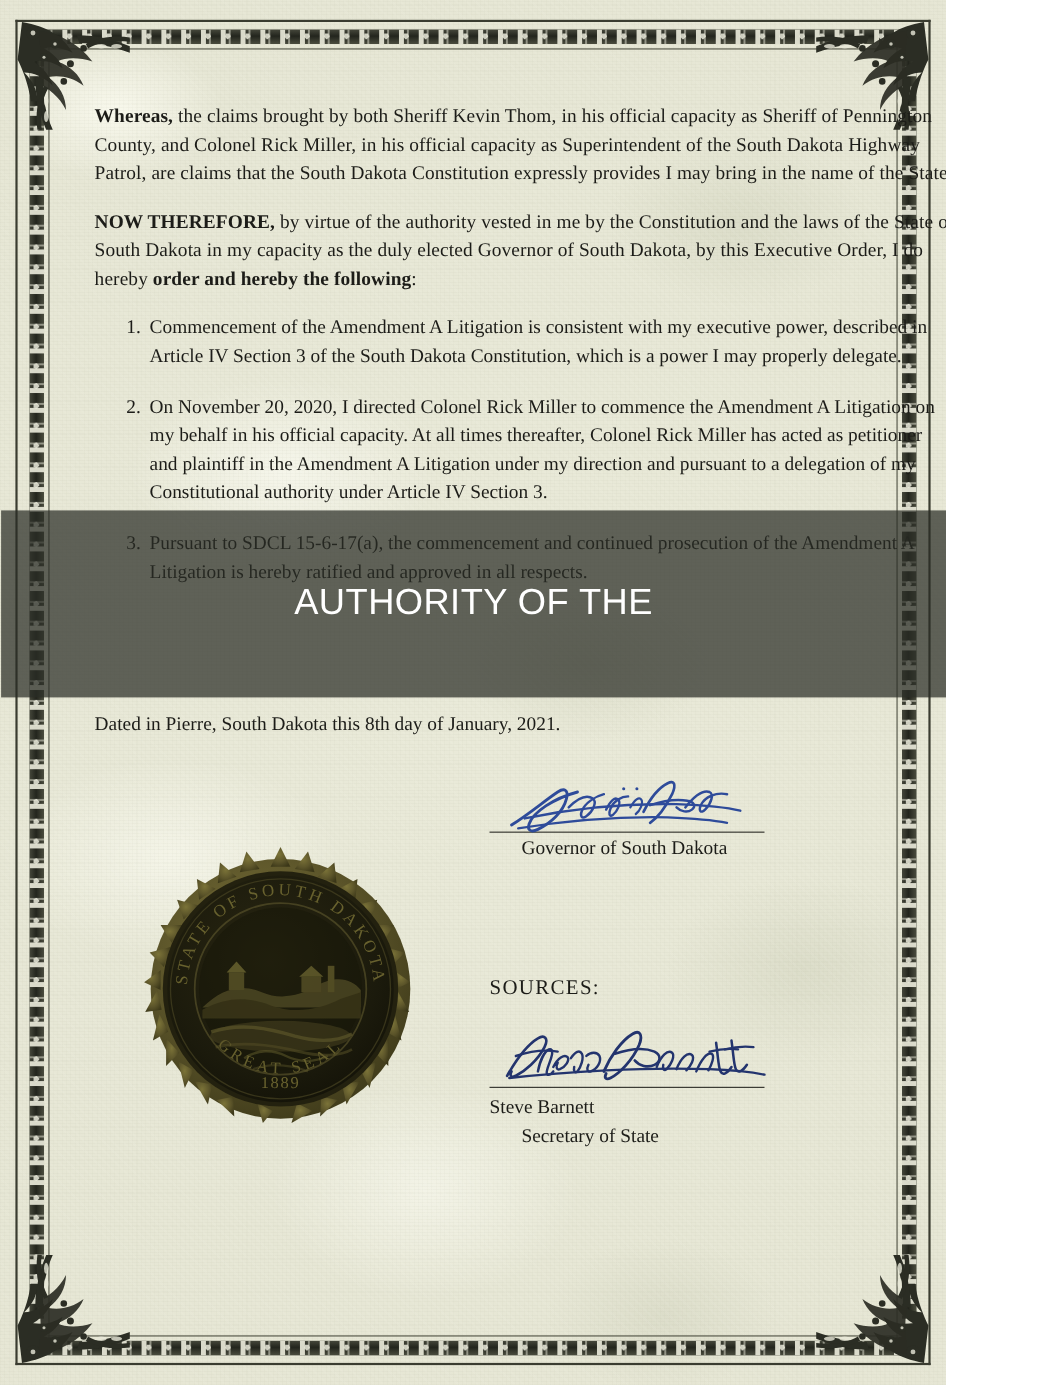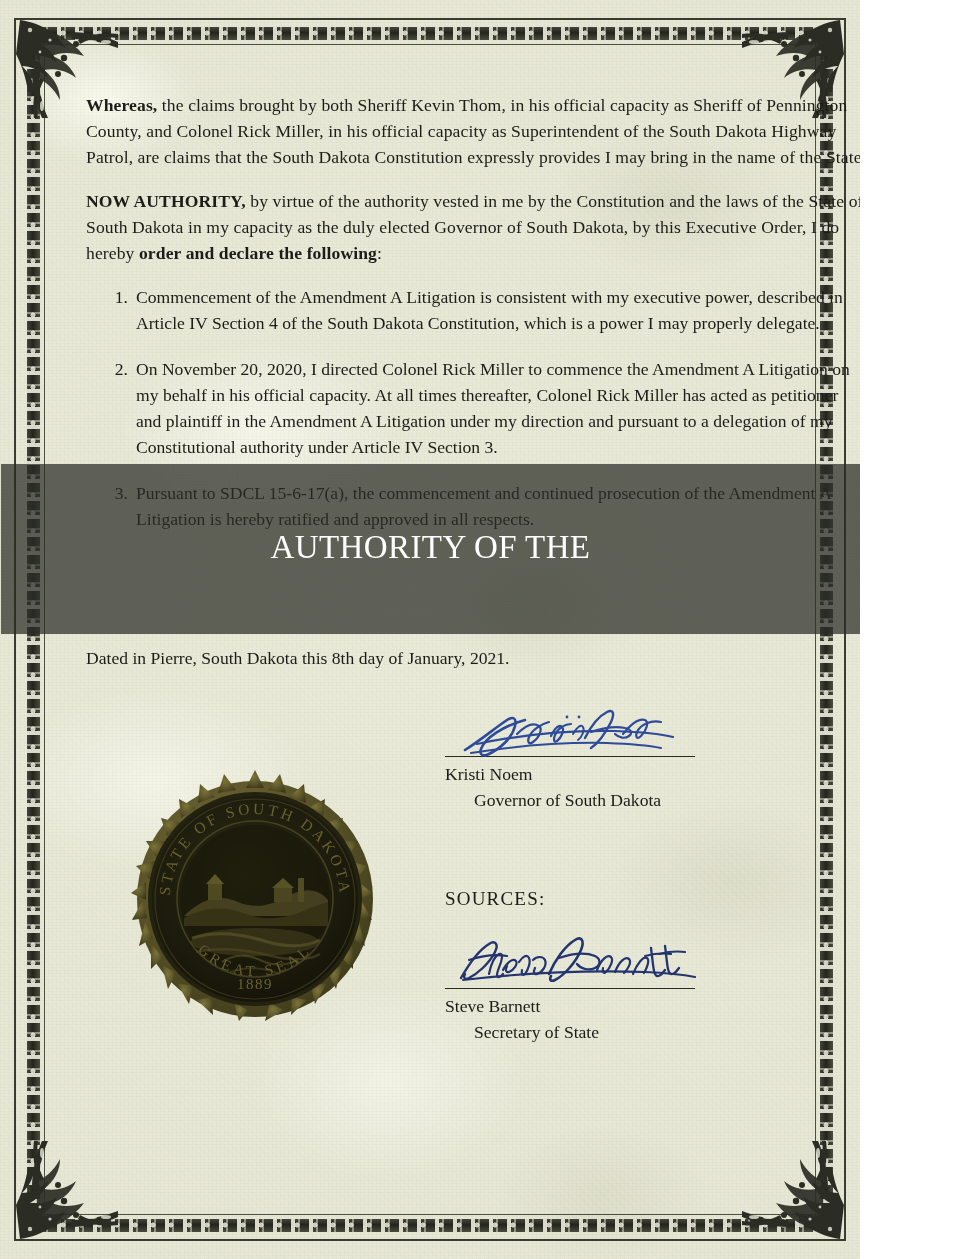--- a/index.html
+++ b/index.html
@@ -200,21 +200,21 @@
     position: absolute;
     left: 1px;
     right: 0;
     top: 464px;
     height: 170px;
     background: rgba(42,44,38,.72);
     display: flex;
     flex-direction: column;
     align-items: center;
     justify-content: center;
-    font-family: Liberation Serif, serif;
+    font-family: Liberation Sans, sans-serif;
     pointer-events: none;
   }
   #overlay-line-1 {
     font-size: 33px;
     line-height: 40px;
     color: #ffffff;
     letter-spacing: .4px;
     margin-bottom: 4px;
   }
   #overlay-line-2 {
@@ -357,24 +357,24 @@
         <ellipse cx="28" cy="78" rx="2" ry="5"></ellipse>
         <ellipse cx="28" cy="92" rx="2" ry="5"></ellipse>
       </g>
     </svg>
   </div>
 
   <div id="content">
 
     <p class="para"><b>Whereas,</b><span> the claims brought by both Sheriff Kevin Thom, in his official capacity as Sheriff of Pennington County, and Colonel Rick Miller, in his official capacity as Superintendent of the South Dakota Highway Patrol, are claims that the South Dakota Constitution expressly provides I may bring in the name of the State;</span></p>
 
-    <p class="para"><b>NOW AUTHORITY,</b><span> by virtue of the authority vested in me by the Constitution and the laws of the State of South Dakota in my capacity as the duly elected Governor of South Dakota, by this Executive Order, I do hereby </span><b>order and declare the following</b><span>:</span></p>
+    <p class="para"><b>NOW THEREFORE,</b><span> by virtue of the authority vested in me by the Constitution and the laws of the State of South Dakota in my capacity as the duly elected Governor of South Dakota, by this Executive Order, I do hereby </span><b>order and hereby the following</b><span>:</span></p>
 
     <ol class="clauses">
-      <li><span>Commencement of the Amendment A Litigation is consistent with my executive power, described in Article IV Section 4 of the South Dakota Constitution, which is a power I may properly delegate.</span></li>
+      <li><span>Commencement of the Amendment A Litigation is consistent with my executive power, described in Article IV Section 3 of the South Dakota Constitution, which is a power I may properly delegate.</span></li>
       <li><span>On November 20, 2020, I directed Colonel Rick Miller to commence the Amendment A Litigation on my behalf in his official capacity.  At all times thereafter, Colonel Rick Miller has acted as petitioner and plaintiff in the Amendment A Litigation under my direction and pursuant to a delegation of my Constitutional authority under Article IV Section 3.</span></li>
       <li><span>Pursuant to SDCL 15-6-17(a), the commencement and continued prosecution of the Amendment A Litigation is hereby ratified and approved in all respects.</span></li>
     </ol>
   </div>
 
   <div id="dated-line">Dated in Pierre, South Dakota this 8th day of January, 2021.</div>
 
   <div id="state-seal">
     <svg viewBox="0 0 266 266" xmlns="http://www.w3.org/2000/svg">
       <defs>
@@ -468,21 +468,20 @@
         <circle cx="112" cy="17" r="1.4" fill="#2e4b9a" stroke="none"></circle>
         <circle cx="124" cy="17" r="1.4" fill="#2e4b9a" stroke="none"></circle>
         <path d="M130 38 C136 26 144 16 152 12 C158 9 160 13 156 22 C150 34 142 44 136 48" stroke-width="2.4"></path>
         <path d="M136 32 C148 28 160 26 170 28 C176 29 178 33 174 36 C170 39 164 38 160 34" stroke-width="2.2"></path>
         <path d="M168 34 C176 24 184 18 190 20 C194 22 192 30 186 36 C182 40 180 37 182 32 C186 24 196 20 206 22" stroke-width="2.2"></path>
         <path d="M22 44 C60 36 110 30 160 31 C186 32 206 34 218 37" stroke-width="2.2"></path>
         <path d="M16 53 C54 47 104 42 152 43 C178 44 196 46 206 48" stroke-width="2"></path>
       </g>
     </svg>
     <div class="sig-rule"></div>
-    <div class="sig-name">Kristi Noem</div>
     <div class="sig-title">Governor of South Dakota</div>
   </div>
 
   <div id="attest-label">SOURCES:</div>
 
   <div class="sig-block" id="sos-sig-block">
     <svg class="sig-svg" viewBox="0 0 260 62" xmlns="http://www.w3.org/2000/svg">
       <g fill="none" stroke="#23346e" stroke-linecap="round" stroke-linejoin="round">
         <path d="M6 46 C14 32 24 18 34 12 C40 8 44 12 40 20 C34 32 22 42 14 46 C10 48 8 46 10 42" stroke-width="2.4"></path>
         <path d="M14 28 C26 24 40 22 52 24" stroke-width="2.2"></path>

